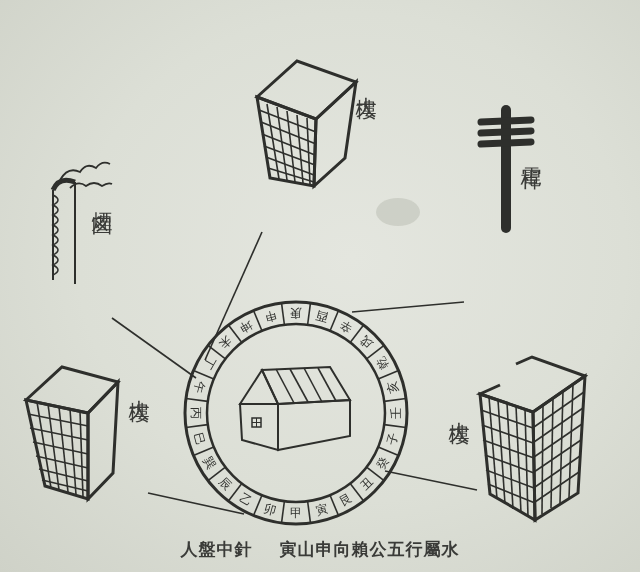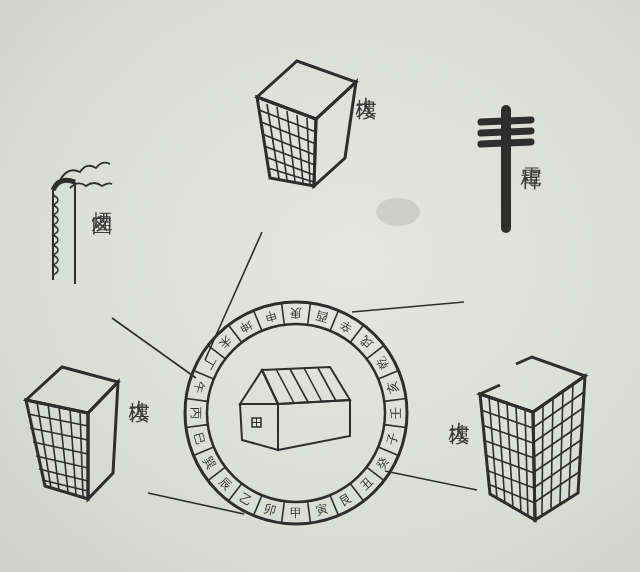--- a/index.html
+++ b/index.html
@@ -203,14 +203,18 @@
     <line x1="252" y1="422.5" x2="261" y2="422.5" class="ink" stroke-width="1"></line>
   </g>
 </svg>
 
 <div class="lbl" style="left:89px; top:195px;">煙囪</div>
 <div class="lbl" style="left:353px; top:80px;">大樓</div>
 <div class="lbl" style="left:518px; top:150px;">電桿</div>
 <div class="lbl" style="left:126px; top:383px;">大樓</div>
 <div class="lbl" style="left:446px; top:405px;">大樓</div>
 
-
+<div class="caption">
+  <span>人盤中針</span>
+  <span>寅山申向賴公五行屬水</span>
 </div>
 
+</div>
+
 </body></html>

